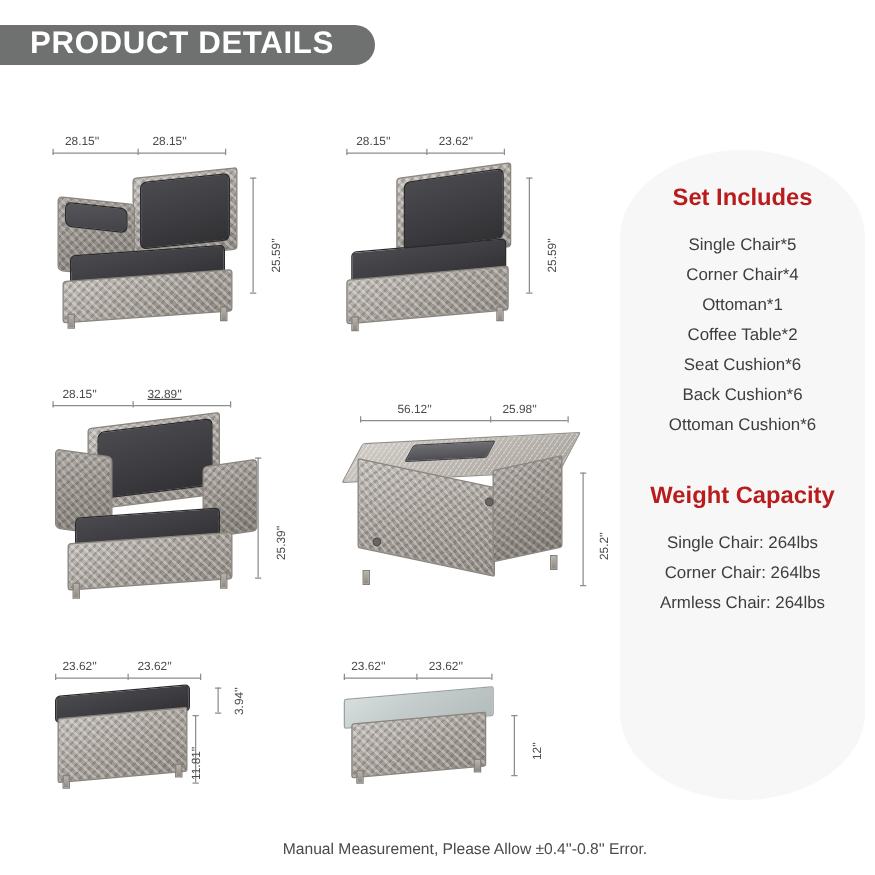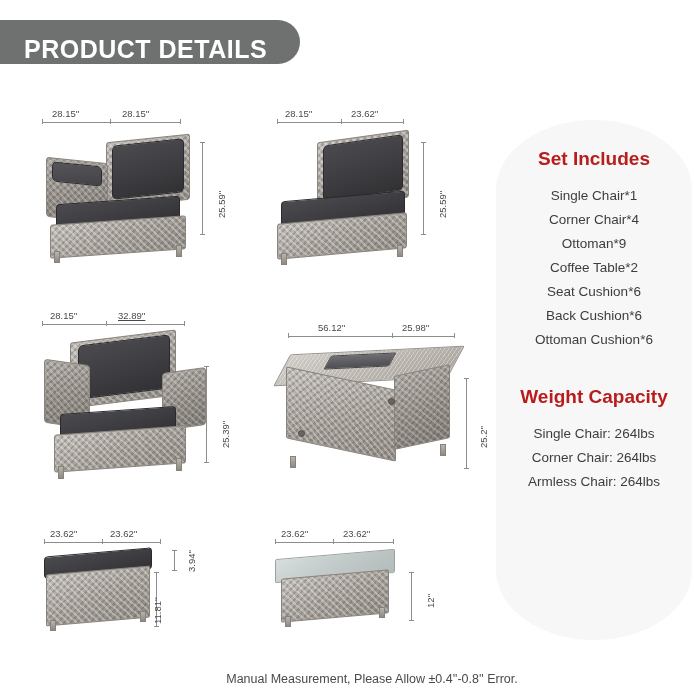--- a/index.html
+++ b/index.html
@@ -10,25 +10,25 @@
     font-family: "Liberation Sans", sans-serif;
     color: #2f2f2f;
     overflow: hidden;
   }
   .page { position: relative; width: 700px; height: 700px; }
 
   
   .header-pill {
     position: absolute;
     left: 0; top: 20px;
-    width: 300px; height: 44px;
+    width: 300px; height: 32px;
     background: #6f7070;
     border-top-right-radius: 24px;
     border-bottom-right-radius: 24px;
-    display: flex; align-items: flex-end;
+    display: flex; align-items: flex-start;
   }
   .header-title {
     color: #ffffff;
     font-size: 25px;
     font-weight: bold;
     letter-spacing: 0.5px;
     padding-left: 24px;
     font-family: "Liberation Sans", sans-serif;
   }
 
@@ -288,23 +288,23 @@
     <div class="dim-v" style="left:160px; top:80px; transform:rotate(-90deg);">12''</div>
 
     <div class="glass-top" style="left:10px; top:26px; width:120px; height:24px; transform: skewY(-5deg); border-radius:2px;"></div>
     <div class="wicker" style="left:16px; top:46px; width:108px; height:44px; transform: skewY(-5deg); border-radius:2px;"></div>
     <div class="leg" style="left:20px; top:88px; width:6px; height:11px;"></div>
     <div class="leg" style="left:114px; top:79px; width:6px; height:11px;"></div>
   </div>
 
   <div class="info-panel">
     <div class="info-heading">Set Includes</div>
-    <div class="info-line">Single Chair*1</div>
+    <div class="info-line">Single Chair*5</div>
     <div class="info-line">Corner Chair*4</div>
-    <div class="info-line">Ottoman*9</div>
+    <div class="info-line">Ottoman*1</div>
     <div class="info-line">Coffee Table*2</div>
     <div class="info-line">Seat Cushion*6</div>
     <div class="info-line">Back Cushion*6</div>
     <div class="info-line">Ottoman Cushion*6</div>
 
     <div class="info-heading second">Weight Capacity</div>
     <div class="info-line">Single Chair: 264lbs</div>
     <div class="info-line">Corner Chair:  264lbs</div>
     <div class="info-line">Armless Chair: 264lbs</div>
   </div>

